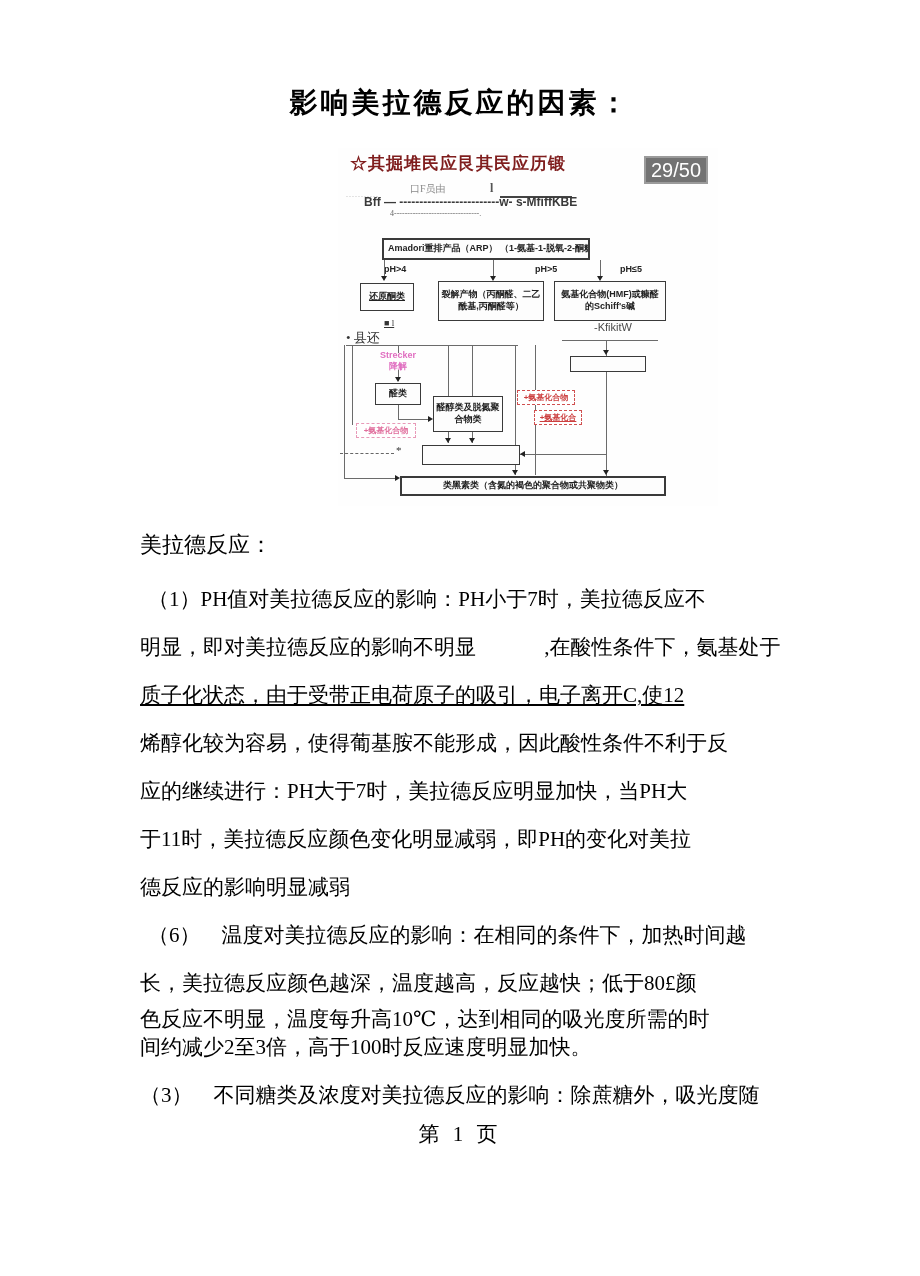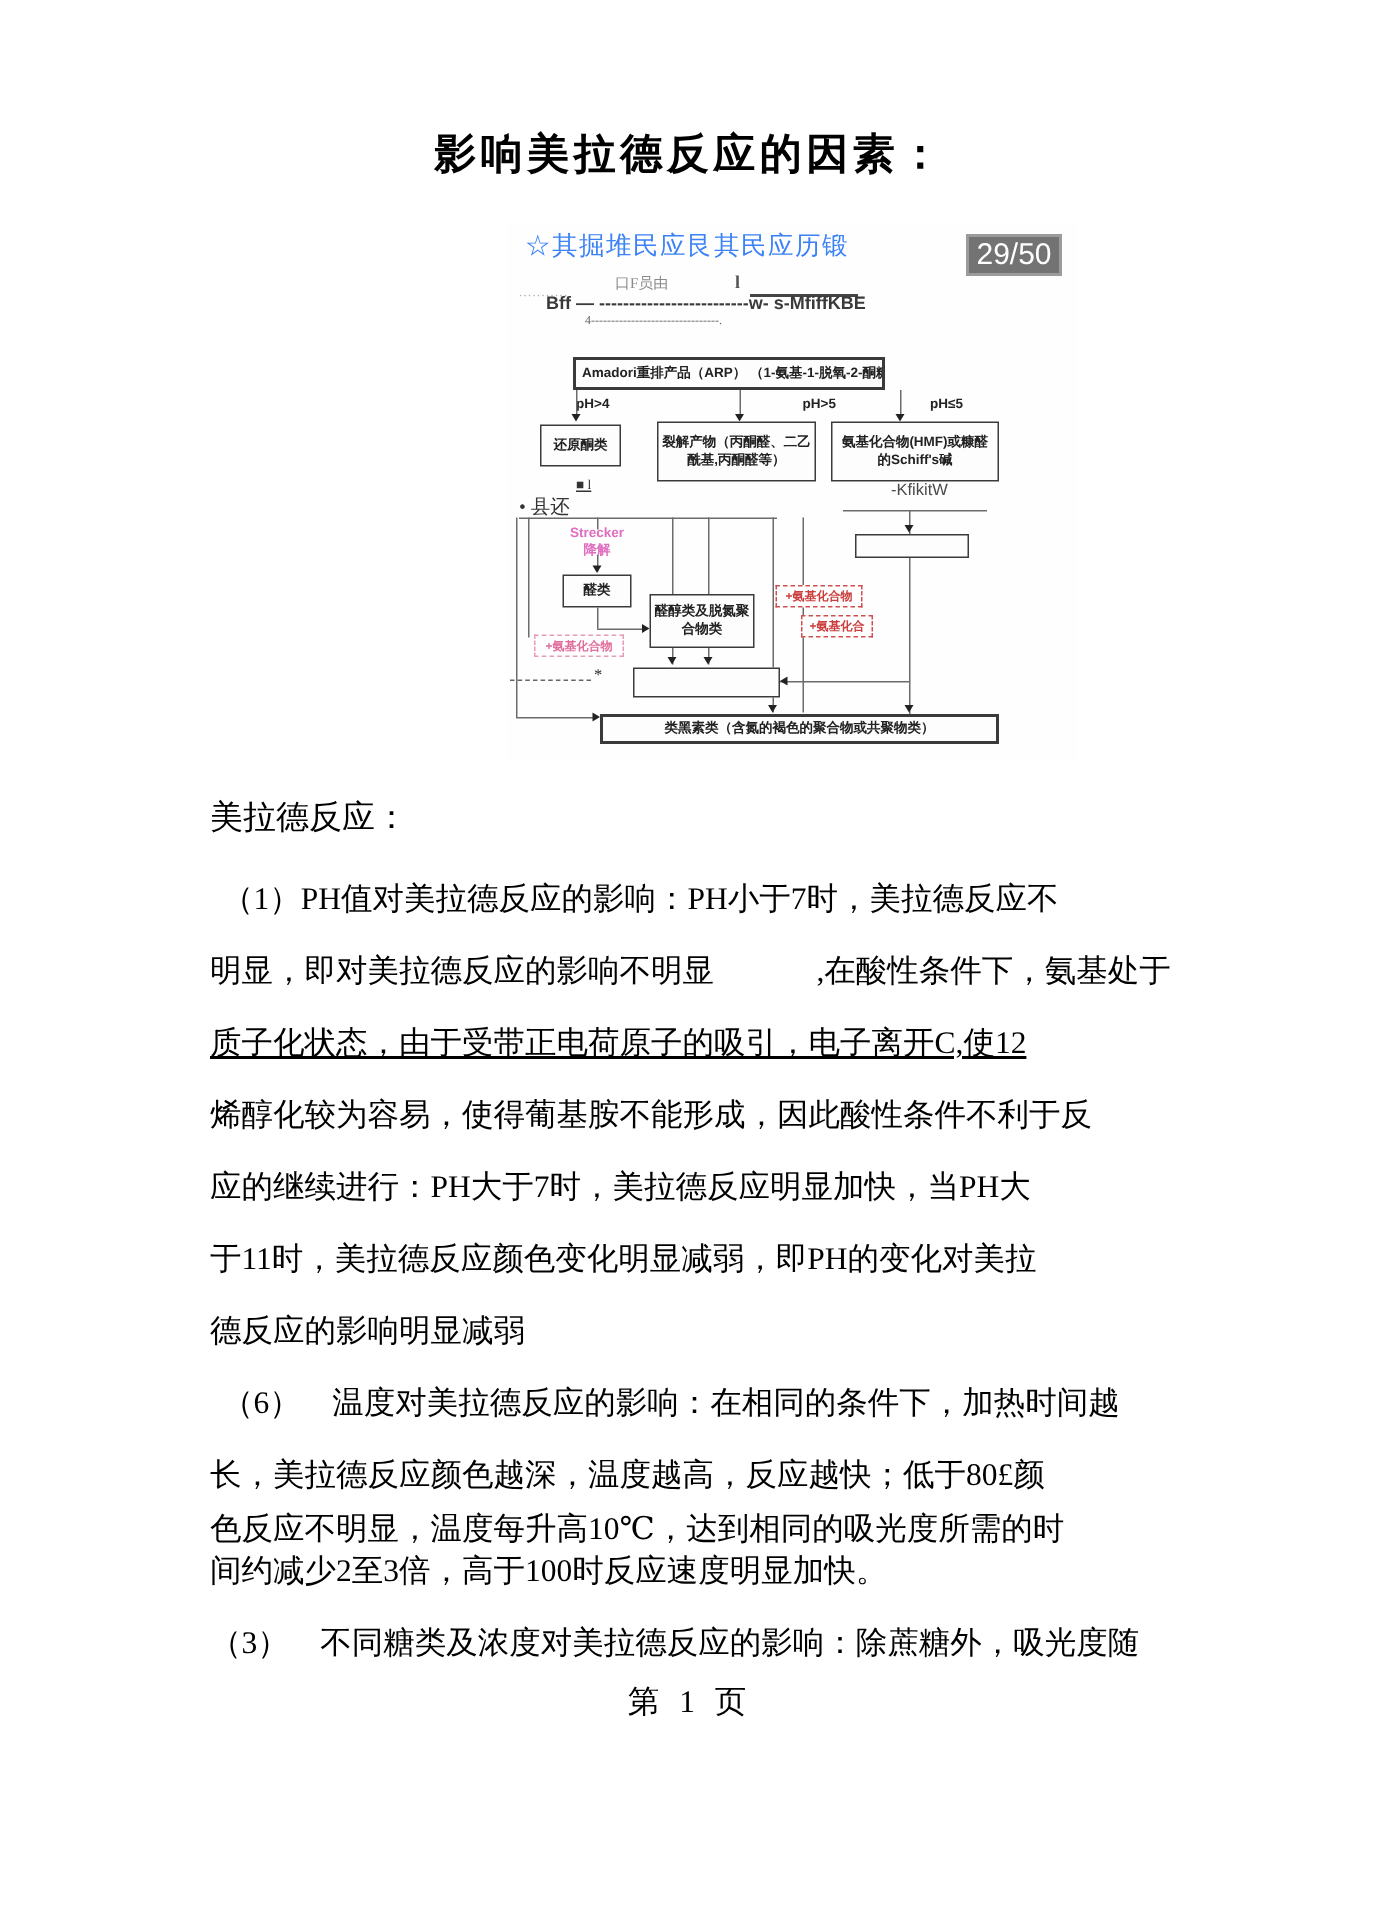--- a/index.html
+++ b/index.html
@@ -8,21 +8,21 @@
   .page{position:absolute;left:0;top:0;width:920px;height:1276px;background:#fff;overflow:hidden;}
 
   .doc-title{position:absolute;left:0;top:84px;width:920px;text-align:center;
     font-family:"Liberation Sans","DejaVu Sans",sans-serif;
     font-size:28px;font-weight:bold;letter-spacing:3px;}
 
   
   .figure{position:absolute;left:338px;top:148px;width:380px;height:358px;background:#fefefe;}
   .figure *{box-sizing:border-box;}
   .fig-caption{position:absolute;left:12px;top:4px;font-family:"Liberation Sans",sans-serif;
-    font-size:17px;font-weight:normal;color:#3b82f6;letter-spacing:1px;white-space:nowrap;}
+    font-size:17px;font-weight:bold;color:#7f1d1d;letter-spacing:1px;white-space:nowrap;}
   .badge{position:absolute;left:306px;top:8px;width:64px;height:28px;background:#737373;
     border:2px solid #9b9b9b;color:#fff;font-family:"Liberation Sans",sans-serif;
     font-size:20px;text-align:center;line-height:25px;}
   .garble-dots{position:absolute;left:8px;top:42px;font-size:8px;color:#aaa;letter-spacing:1px;white-space:nowrap;}
   .garble-top{position:absolute;left:72px;top:34px;font-size:10px;color:#8a8a8a;white-space:nowrap;}
   .garble-l{position:absolute;left:152px;top:33px;font-size:12px;font-weight:bold;color:#555;}
   .garble-ul{position:absolute;left:162px;top:48px;width:72px;border-bottom:2px solid #444;}
   .garble-line{position:absolute;left:26px;top:47px;font-family:"Liberation Sans",sans-serif;
     font-size:12px;font-weight:bold;color:#3a3a3a;white-space:nowrap;}
   .garble-sub{position:absolute;left:52px;top:61px;font-size:8px;color:#666;white-space:nowrap;}
@@ -84,21 +84,21 @@
     <div class="ph-label" style="left:46px;">pH&gt;4</div>
     <div class="ph-label" style="left:155px;margin-left:42px;">pH&gt;5</div>
     <div class="ph-label" style="left:258px;margin-left:24px;">pH≤5</div>
     <div class="vl" style="left:46px;top:112px;height:16px;"></div>
     <div class="vl" style="left:155px;top:112px;height:16px;"></div>
     <div class="vl" style="left:262px;top:112px;height:16px;"></div>
     <div class="arrow-d" style="left:43px;top:128px;"></div>
     <div class="arrow-d" style="left:152px;top:128px;"></div>
     <div class="arrow-d" style="left:259px;top:128px;"></div>
 
-    <div class="dbox" style="left:22px;top:135px;width:54px;height:28px;">还原酮类</div>
+    <div class="dbox" style="left:22px;top:135px;width:54px;height:28px;text-decoration:underline;">还原酮类</div>
     <div class="dbox" style="left:100px;top:133px;width:106px;height:40px;padding:2px;">裂解产物（丙酮醛、二乙酰基,丙酮醛等）</div>
     <div class="dbox" style="left:216px;top:133px;width:112px;height:40px;padding:2px;">氨基化合物(HMF)或糠醛的Schiff's碱</div>
 
     <div class="sq-note">■ l</div>
     <div class="mid-left-note">• 县还</div>
     <div class="mid-right-note">-KfikitW</div>
 
     <div class="hl" style="left:8px;top:197px;width:172px;"></div>
     <div class="hl" style="left:224px;top:192px;width:96px;"></div>
     <div class="vl" style="left:268px;top:192px;height:16px;"></div>
@@ -121,21 +121,21 @@
     <div class="vl" style="left:60px;top:222px;height:11px;"></div>
     <div class="arrow-d" style="left:57px;top:229px;"></div>
     <div class="dbox" style="left:37px;top:235px;width:46px;height:22px;">醛类</div>
     <div class="vl" style="left:60px;top:257px;height:14px;"></div>
     <div class="hl" style="left:60px;top:271px;width:30px;"></div>
     <div class="arrow-r" style="left:90px;top:268px;"></div>
 
     <div class="dbox" style="left:95px;top:248px;width:70px;height:36px;padding:2px;">醛醇类及脱氮聚合物类</div>
 
     <div class="red-dash" style="left:179px;top:242px;width:58px;height:15px;">+氨基化合物</div>
-    <div class="red-dash" style="left:196px;top:262px;width:48px;height:15px;">+氨基化合</div>
+    <div class="red-dash" style="left:196px;top:262px;width:48px;height:15px;text-decoration:underline;">+氨基化合</div>
     <div class="red-dash pink-dash" style="left:18px;top:275px;width:60px;height:15px;">+氨基化合物</div>
 
     <div class="dbox" style="left:232px;top:208px;width:76px;height:16px;"></div>
     <div class="dash-line"></div>
     <div class="star-note">*</div>
     <div class="dbox" style="left:84px;top:297px;width:98px;height:20px;"></div>
     <div class="hl" style="left:182px;top:306px;width:86px;"></div>
     <div class="arrow-l" style="left:182px;top:303px;"></div>
 
     <div class="hl" style="left:6px;top:330px;width:52px;"></div>

